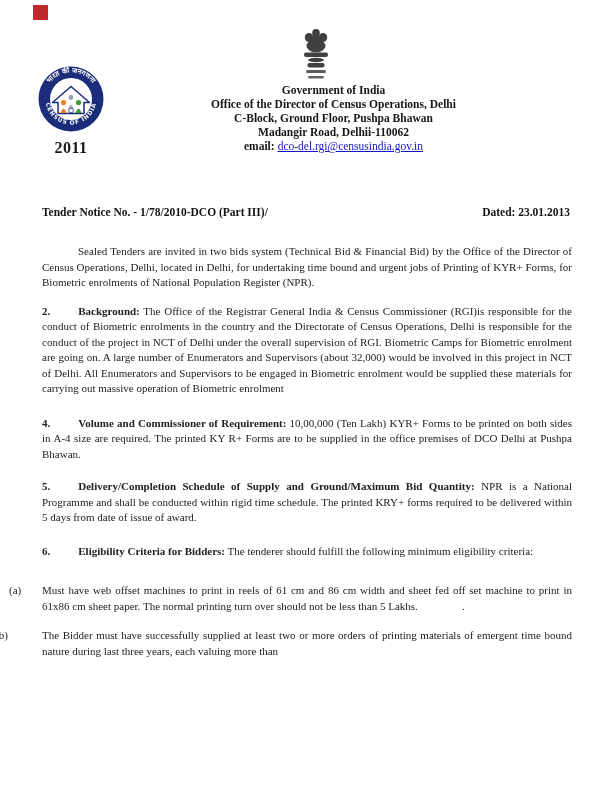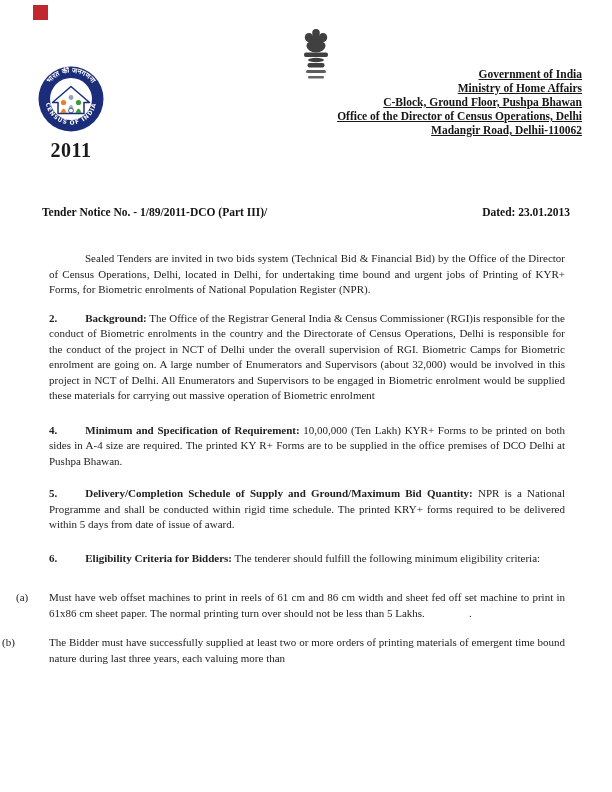--- a/index.html
+++ b/index.html
@@ -7,42 +7,42 @@
     position:relative; width:612px; height:792px; background:#ffffff;
     overflow:hidden; color:#1e1e1e;
     font-family:"Liberation Serif","DejaVu Serif",serif;
   }
   .red-marker { position:absolute; left:33px; top:5px; width:15px; height:15px; background:#c2272d; }
 
   .emblem { position:absolute; left:301px; top:28px; }
   .census-logo { position:absolute; left:38px; top:66px; }
   .logo-year {
     position:absolute; left:38px; top:139px; width:66px; text-align:center;
-    font-weight:bold; font-size:20px; letter-spacing:0.5px; color:#1a1a1a;
+    font-weight:bold; font-size:16px; letter-spacing:0.5px; color:#1a1a1a;
   }
 
   .hdr {
-    position:absolute; top:67px; left:85px; right:30px; text-align:right;
-    font-weight:bold; font-size:11.5px; line-height:14px; color:#161616;text-decoration:underline;
+    position:absolute; top:83px; left:85px; right:30px; text-align:center;
+    font-weight:bold; font-size:11.5px; line-height:14px; color:#161616;
   }
   .hdr .line { white-space:nowrap; }
   .email-label { font-weight:bold; margin-right:3px; }
   .email-link { color:#1515c8; text-decoration:underline; font-weight:normal; cursor:pointer; }
 
   .notice {
     position:absolute; top:206px; left:42px; right:42px;
     display:flex; justify-content:space-between;
     font-weight:bold; font-size:11.5px; color:#141414;
   }
 
   .body-text {
     position:absolute; top:244px; left:42px; width:530px;
     font-size:11px; line-height:15.5px; text-align:justify; color:#222222;
   }
-  .body-text p { margin:7px; }
+  .body-text p { margin:0; }
   .intro { text-indent:36px; }
   .sec { margin-top:13px !important; }
   #sec3 { margin-top:19px !important; }
   #sec4 { margin-top:19px !important; }
   #sec5 { margin-top:17px !important; }
   #sec6 { margin-top:18px !important; }
   .pnum { font-weight:bold; }
   #sec4 .pnum, #sec5 .pnum, #sec6 .pnum { font-weight:bold; }
   .tab { display:inline-block; width:28px; }
   .lead { font-weight:bold; }
@@ -101,39 +101,41 @@
     <circle cx="40.5" cy="36.5" r="2.6" fill="#3b9b35"></circle>
     <path d="M 37.5,47 q 3,-8.5 6,0 z" fill="#3b9b35"></path>
     <circle cx="33" cy="31.5" r="2.4" fill="#9aa0b5"></circle>
     <path d="M 30.5,42.5 q 2.5,-7.5 5,0 z" fill="#aab0c0"></path>
     <circle cx="33" cy="44.5" r="2.4" fill="none" stroke="#1b2d7a" stroke-width="0.8"></circle>
   </svg>
   <div class="logo-year">2011</div>
 
   <div class="hdr">
     <div class="line">Government of India</div>
-    <div class="line">Ministry of Home Affairs</div>
+    <div class="line">Office of the Director of Census Operations, Delhi</div>
     <div class="line">C-Block, Ground Floor, Pushpa Bhawan</div>
-    <div class="line">Office of the Director of Census Operations, Delhi</div>
     <div class="line">Madangir Road, Delhii-110062</div>
+    <div class="line">
+      <span class="email-label">email:</span><a class="email-link">dco-del.rgi@censusindia.gov.in</a>
+    </div>
   </div>
 
   <div class="notice">
-    <span>Tender Notice No. - 1/89/2011-DCO (Part III)/</span>
+    <span>Tender Notice No. - 1/78/2010-DCO (Part III)/</span>
     <span>Dated: 23.01.2013</span>
   </div>
 
   <div class="body-text">
 
     <p class="intro">Sealed Tenders are invited in two bids system (Technical Bid &amp; Financial Bid) by the Office of the Director of Census Operations, Delhi, located in Delhi, for undertaking time bound and urgent jobs of Printing of KYR+ Forms, for Biometric enrolments of National Population Register (NPR).</p>
 
     <p class="sec" id="sec2"><span class="pnum">2.</span><span class="tab"></span><span class="lead">Background:</span> <span>The Office of the Registrar General India &amp; Census Commissioner (RGI)is responsible for the conduct of Biometric enrolments in the country and the Directorate of Census Operations, Delhi is responsible for the conduct of the project in NCT of Delhi under the overall supervision of RGI. Biometric Camps for Biometric enrolment are going on. A large number of Enumerators and Supervisors (about 32,000) would be involved in this project in NCT of Delhi. All Enumerators and Supervisors to be engaged in Biometric enrolment would be supplied these materials for carrying out massive operation of Biometric enrolment</span></p>
 
 
-    <p class="sec" id="sec4"><span class="pnum">4.</span><span class="tab"></span><span class="lead">Minimum and Specification of Requirement:</span> <span>10,00,000 (Ten Lakh) KYR+ Forms to be printed on both sides in A-4 size are required. The printed KY R+ Forms are to be supplied in the office premises of DCO Delhi at Pushpa Bhawan.</span></p>
+    <p class="sec" id="sec4"><span class="pnum">4.</span><span class="tab"></span><span class="lead">Volume and Commissioner of Requirement:</span> <span>10,00,000 (Ten Lakh) KYR+ Forms to be printed on both sides in A-4 size are required. The printed KY R+ Forms are to be supplied in the office premises of DCO Delhi at Pushpa Bhawan.</span></p>
 
     <p class="sec" id="sec5"><span class="pnum">5.</span><span class="tab"></span><span class="lead">Delivery/Completion Schedule of Supply and Ground/Maximum Bid Quantity:</span> <span>NPR is a National Programme and shall be conducted within rigid time schedule. The printed KRY+ forms required to be delivered within 5 days from date of issue of award.</span></p>
 
     <p class="sec" id="sec6"><span class="pnum">6.</span><span class="tab"></span><span class="lead">Eligibility Criteria for Bidders:</span> <span>The tenderer should fulfill the following minimum eligibility criteria:</span></p>
 
     <p class="crit" id="crit-a"><span class="clabel">(a)</span><span>Must have web offset machines to print in reels of 61 cm and 86 cm width and sheet fed off set machine to print in 61x86 cm sheet paper. The normal printing turn over should not be less than 5 Lakhs.</span><span class="dot-spacer"></span><span>.</span></p>
 
     <p class="crit" id="crit-b"><span class="clabel">(b)</span><span>The Bidder must have successfully supplied at least two or more orders of printing materials of emergent time bound nature during last three years, each valuing more than</span></p>
 
   </div>

